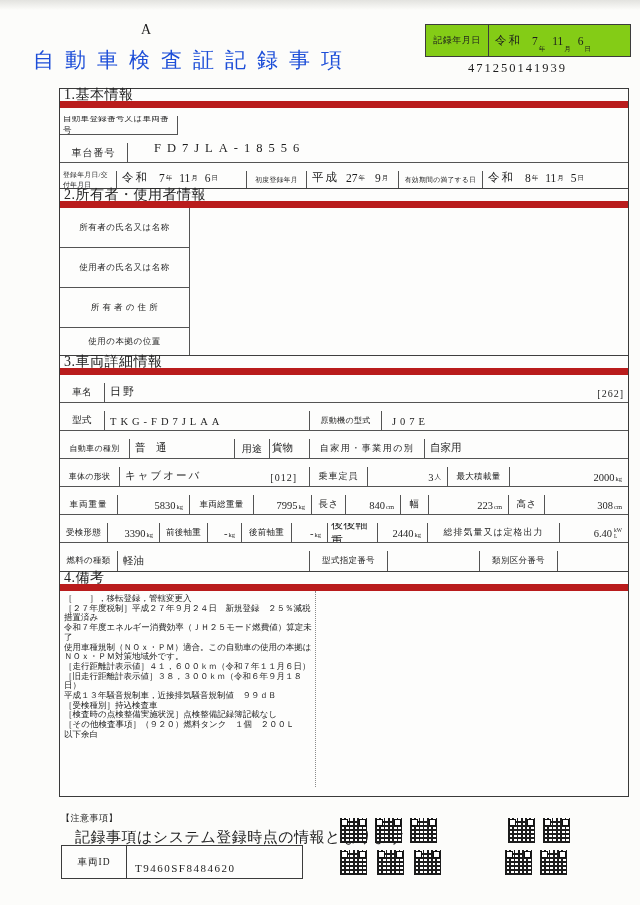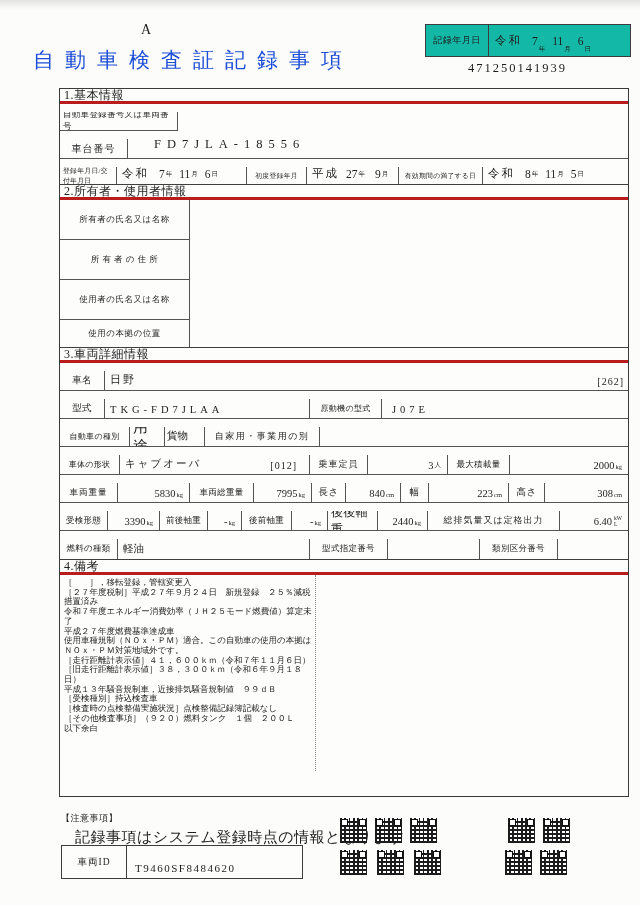--- a/index.html
+++ b/index.html
@@ -20,43 +20,43 @@
     opacity:.85;
   }
   
   .corner-a{position:absolute;left:141px;top:22px;font-size:14px;letter-spacing:1px;}
   .title{
     position:absolute;left:33px;top:46px;
     font-size:21px;letter-spacing:11px;white-space:nowrap;color:#1d4ed8;
   }
   .recdate-box{
     position:absolute;left:425px;top:24px;width:204px;height:31px;
-    border:1px solid #3c3c3c;display:flex;background:#14b8a6;
+    border:1px solid #3c3c3c;display:flex;background:#84cc16;
   }
   .recdate-label{
     width:62px;border-right:1px solid #3c3c3c;
     display:flex;align-items:center;justify-content:center;
     font-size:9px;letter-spacing:0.5px;
   }
   .recdate-value{flex:1;display:flex;align-items:center;padding:0 5px 0 6px;}
   .docnum{position:absolute;left:468px;top:61px;font-size:12.5px;letter-spacing:2px;}
   
   .era{font-size:11.5px;letter-spacing:2px;}
   .dnum{font-size:11.5px;margin-left:10px;}
   .dnum.tight{margin-left:7px;}
   .dunit{font-size:6.5px;align-self:flex-end;padding-bottom:2px;margin-left:1px;}
   .datewrap{display:flex;align-items:center;width:100%;}
   
   .doc-table{
     position:absolute;left:59px;top:88px;width:568px;height:707px;
     border:1.6px solid #3a3a3a;background:#fdfdfc;box-sizing:content-box;
   }
   .sec-hdr{
-    height:12px;border-bottom:3px solid #b91c1c;
-    font-size:12px;line-height:12px;padding-left:4px;
+    height:12px;border-bottom:7px solid #b91c1c;
+    font-size:14px;line-height:12px;padding-left:4px;
     letter-spacing:0.5px;color:#222;
   }
   .sec-hdr.bt{border-top:1.4px solid #3f3f3f;}
   .row{display:flex;box-sizing:border-box;}
   .row.bb{border-bottom:1px solid #545454;}
   .cell{box-sizing:border-box;display:flex;overflow:hidden;}
   .br{border-right:1px solid #545454;margin-top:8px;}
   .bb1{border-bottom:1px solid #545454;}
   .lbl{
     align-items:center;padding:0 3px;font-size:8px;color:#232323;
@@ -192,24 +192,24 @@
             <span class="dunit">日</span>
         </span>
       </div>
     </div>
 
     <div class="sec-hdr bt">2.所有者・使用者情報</div>
     <div class="s2row" style="height:40px">
       <div class="s2lbl">所有者の氏名又は名称</div>
     </div>
     <div class="s2row" style="height:40px">
+      <div class="s2lbl">使用者の氏名又は名称</div>
+    </div>
+    <div class="s2row" style="height:40px">
       <div class="s2lbl">所 有 者 の 住 所</div>
-    </div>
-    <div class="s2row" style="height:40px">
-      <div class="s2lbl">使用者の氏名又は名称</div>
     </div>
     <div class="s2row" style="height:27px">
       <div class="s2lbl" style="border-bottom:none">使用の本拠の位置</div>
     </div>
 
     <div class="sec-hdr bt">3.車両詳細情報</div>
 
     <div class="row bb" style="height:28px">
       <div class="cell lbl ctr br" style="width:45px;font-size:9.5px">車名</div>
       <div class="cell val" style="flex:1">
@@ -220,23 +220,25 @@
 
     <div class="row bb" style="height:28px">
       <div class="cell lbl ctr br" style="width:45px;font-size:9.5px">型式</div>
       <div class="cell val br ls4" style="width:205px">TKG-FD7JLAA</div>
       <div class="cell lbl ctr br" style="width:72px">原動機の型式</div>
       <div class="cell val ls4" style="flex:1;padding-left:10px">J07E</div>
     </div>
 
     <div class="row bb" style="height:28px">
       <div class="cell lbl ctr br" style="width:70px">自動車の種別</div>
-      <div class="cell lbl ctr br" style="width:35px;font-size:15px">用途</div>
+      <div class="cell val br" style="width:105px">普　通</div>
+      <div class="cell lbl ctr br" style="width:35px;font-size:10px">用途</div>
       <div class="cell val br" style="width:40px;padding-left:2px">貨物</div>
       <div class="cell lbl ctr br" style="width:115px;font-size:9px;letter-spacing:1.5px">自家用・事業用の別</div>
+      <div class="cell val" style="flex:1">自家用</div>
     </div>
 
     <div class="row bb" style="height:28px">
       <div class="cell lbl ctr br" style="width:60px">車体の形状</div>
       <div class="cell val br" style="width:190px">
         <span class="ls2">キャブオーバ</span>
         <span class="code" style="margin-right:8px">[012]</span>
       </div>
       <div class="cell lbl ctr br" style="width:58px;font-size:9px;letter-spacing:1px">乗車定員</div>
       <div class="cell val num br" style="width:80px">
@@ -317,21 +319,20 @@
       <div class="cell lbl ctr br" style="width:78px;font-size:8.5px">類別区分番号</div>
       <div class="cell val" style="flex:1"></div>
     </div>
 
     <div class="sec-hdr bt">4.備考</div>
     <div class="remarks">
       <div class="remarks-left">
         <div>［　　］，移転登録，管轄変更入</div>
         <div>［２７年度税制］平成２７年９月２４日　新規登録　２５％減税措置済み</div>
         <div>令和７年度エネルギー消費効率（ＪＨ２５モード燃費値）算定未了</div>
-        <div>平成２７年度燃費基準達成車</div>
         <div>使用車種規制（ＮＯｘ・ＰＭ）適合。この自動車の使用の本拠はＮＯｘ・ＰＭ対策地域外です。</div>
         <div>［走行距離計表示値］４１，６００ｋｍ（令和７年１１月６日）</div>
         <div>［旧走行距離計表示値］３８，３００ｋｍ（令和６年９月１８日）</div>
         <div>平成１３年騒音規制車，近接排気騒音規制値　９９ｄＢ</div>
         <div>［受検種別］持込検査車</div>
         <div>［検査時の点検整備実施状況］点検整備記録簿記載なし</div>
         <div>［その他検査事項］（９２０）燃料タンク　１個　２００Ｌ</div>
         <div>以下余白</div>
       </div>
       <div class="remarks-right"></div>

